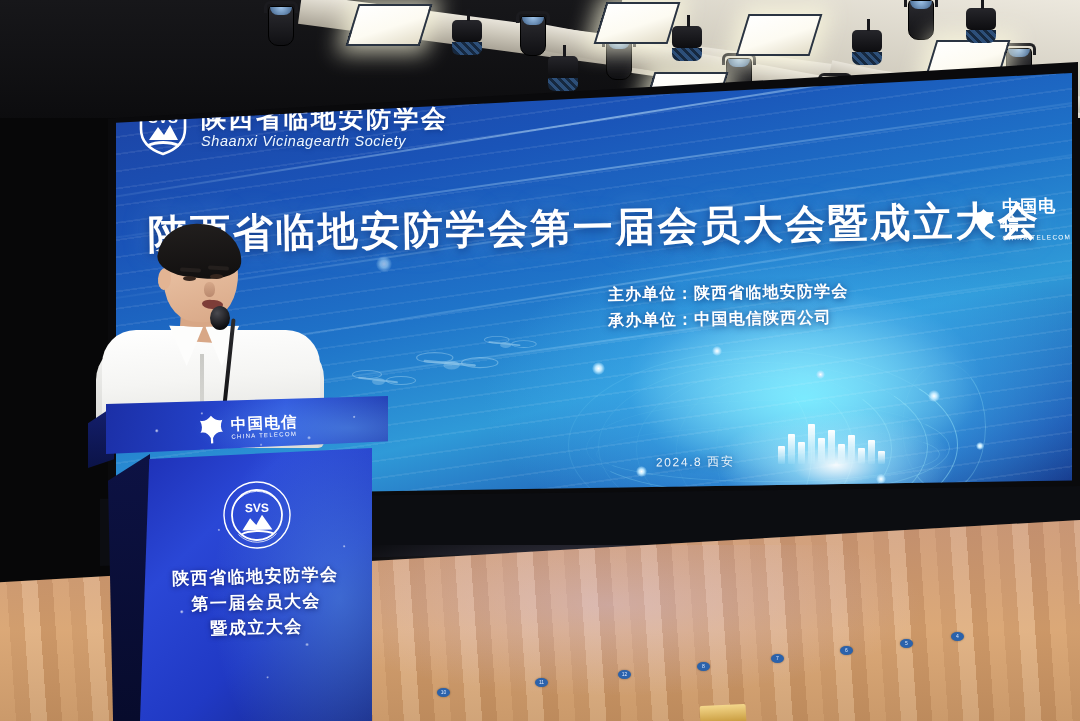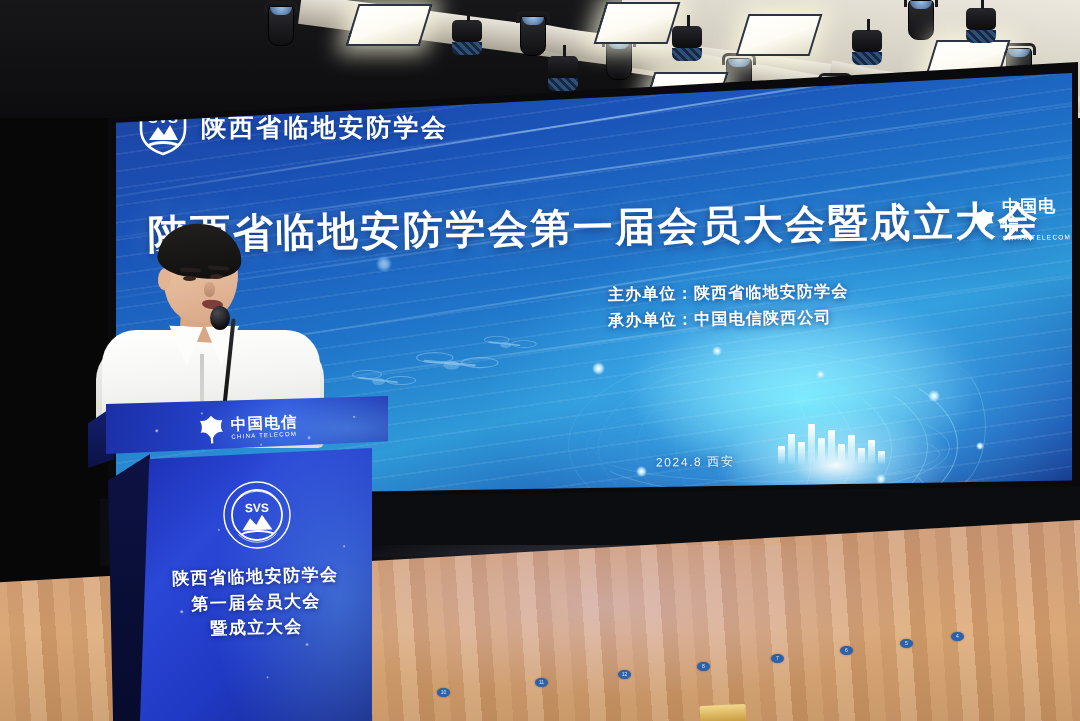--- a/index.html
+++ b/index.html
@@ -466,20 +466,21 @@
         <text x="25" y="25" font-family="Liberation Sans, sans-serif" font-size="15" font-weight="bold" fill="#ffffff" text-anchor="middle">SVS</text>
         <path d="M11 42 L20 29 L26 37 L32 27 L40 42 Z" fill="#ffffff"></path>
         <path d="M10 46 C18 42 32 42 41 46 L41 49 C32 45 18 45 10 49 Z" fill="#ffffff"></path>
         <circle cx="11" cy="16" r="1.1" fill="#fff"></circle>
           <circle cx="39" cy="16" r="1.1" fill="#fff"></circle>
         <circle cx="14" cy="10" r="0.9" fill="#fff"></circle>
           <circle cx="36" cy="10" r="0.9" fill="#fff"></circle>
       </svg>
       <div class="brand-txt">
         <div class="cn">陕西省临地安防学会</div>
+        <div class="en">Shaanxi Vicinagearth Society</div>
       </div>
     </div>
 
     <div class="main-title">陕西省临地安防学会第一届会员大会暨成立大会</div>
 
     <div class="org-lines">
       <div>主办单位：陕西省临地安防学会</div>
       <div>承办单位：中国电信陕西公司</div>
     </div>
 

